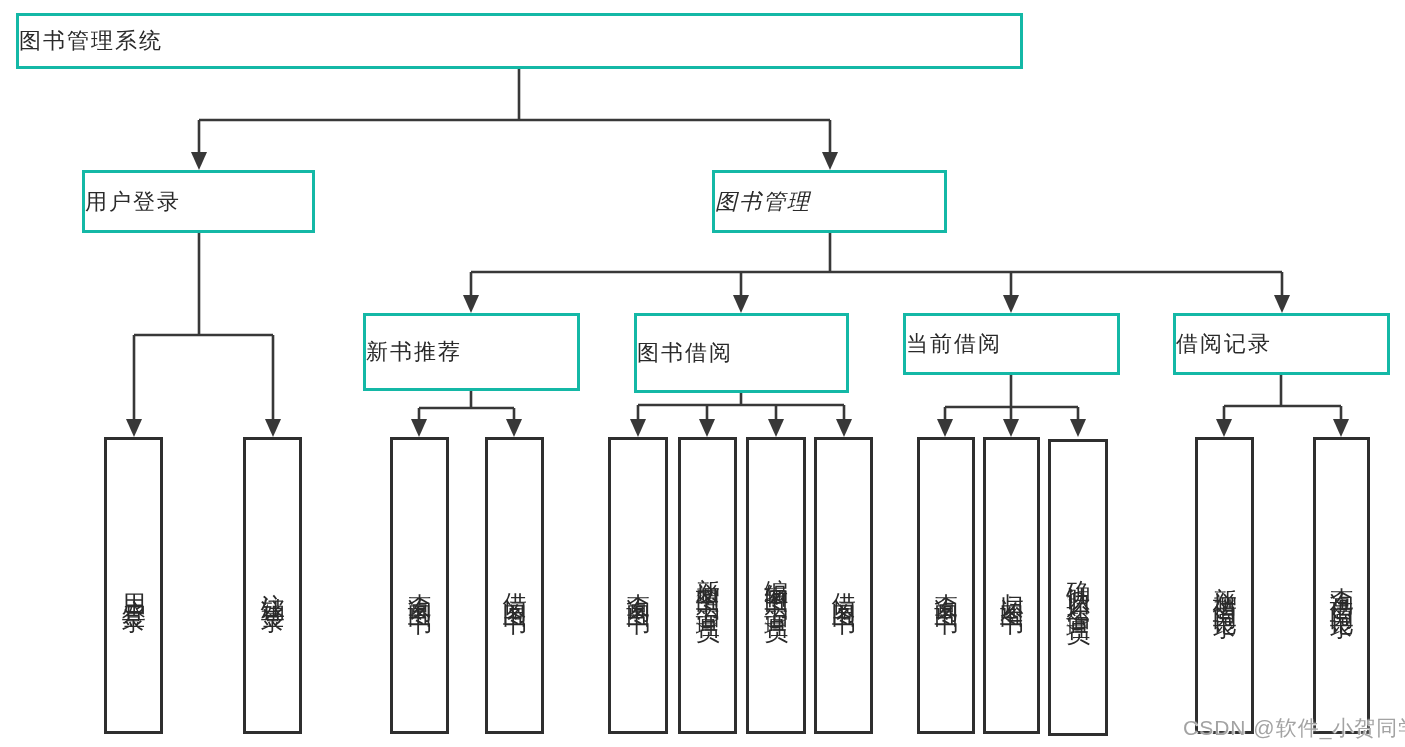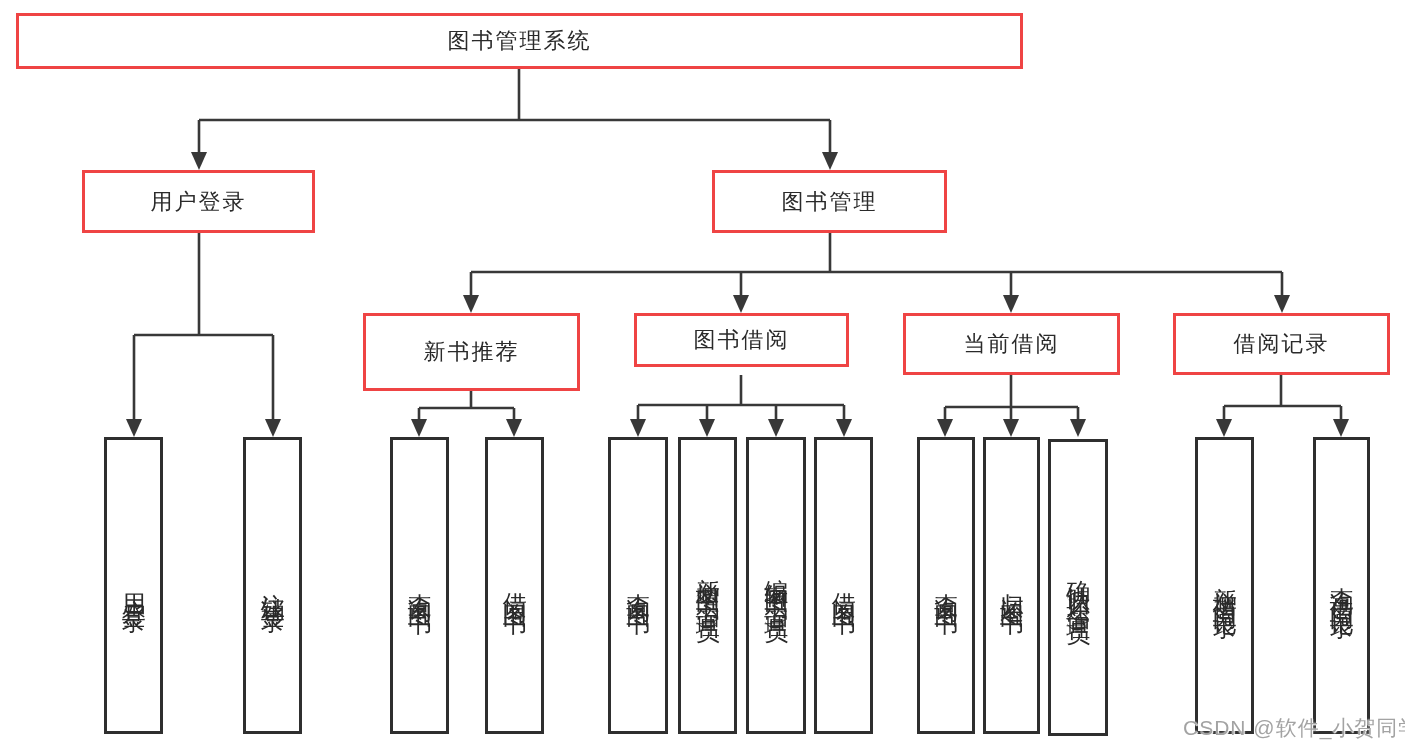--- a/index.html
+++ b/index.html
@@ -19,25 +19,24 @@
   }
   svg.wires path {
     fill: none;
     stroke: #383838;
     stroke-width: 2.6;
   }
   svg.wires polygon { fill: #383838; stroke: none; }
   .hnode {
     position: absolute;
     box-sizing: border-box;
-    border: 3px solid #ef4444;
+    border: 3px solid #14b8a6;
     background: #ffffff;
     display: flex;
     align-items: center;
-    justify-content: center;
     font-size: 22px;
     letter-spacing: 2px;
     color: #2a2a2a;
     white-space: nowrap;
   }
   .vnode {
     position: absolute;
     box-sizing: border-box;
     border: 3px solid #2f2f2f;
     background: #ffffff;
@@ -114,28 +113,28 @@
     </g>
   </svg>
 
   <div class="hnode" style="left:16px; top:13px; width:1007px; height:56px;">
     <span>图书管理系统</span>
   </div>
 
   <div class="hnode" style="left:82px; top:170px; width:233px; height:63px;">
     <span>用户登录</span>
   </div>
-  <div class="hnode" style="left:712px; top:170px; width:235px; height:63px;">
+  <div class="hnode" style="left:712px; top:170px; width:235px; height:63px;font-style:italic;">
     <span>图书管理</span>
   </div>
 
   <div class="hnode" style="left:363px; top:313px; width:217px; height:78px;">
     <span>新书推荐</span>
   </div>
-  <div class="hnode" style="left:634px; top:313px; width:215px; height:54px;">
+  <div class="hnode" style="left:634px; top:313px; width:215px; height:80px;">
     <span>图书借阅</span>
   </div>
   <div class="hnode" style="left:903px; top:313px; width:217px; height:62px;">
     <span>当前借阅</span>
   </div>
   <div class="hnode" style="left:1173px; top:313px; width:217px; height:62px;">
     <span>借阅记录</span>
   </div>
 
   <div class="vnode" style="left:104px; top:437px; width:59px; height:297px;">

